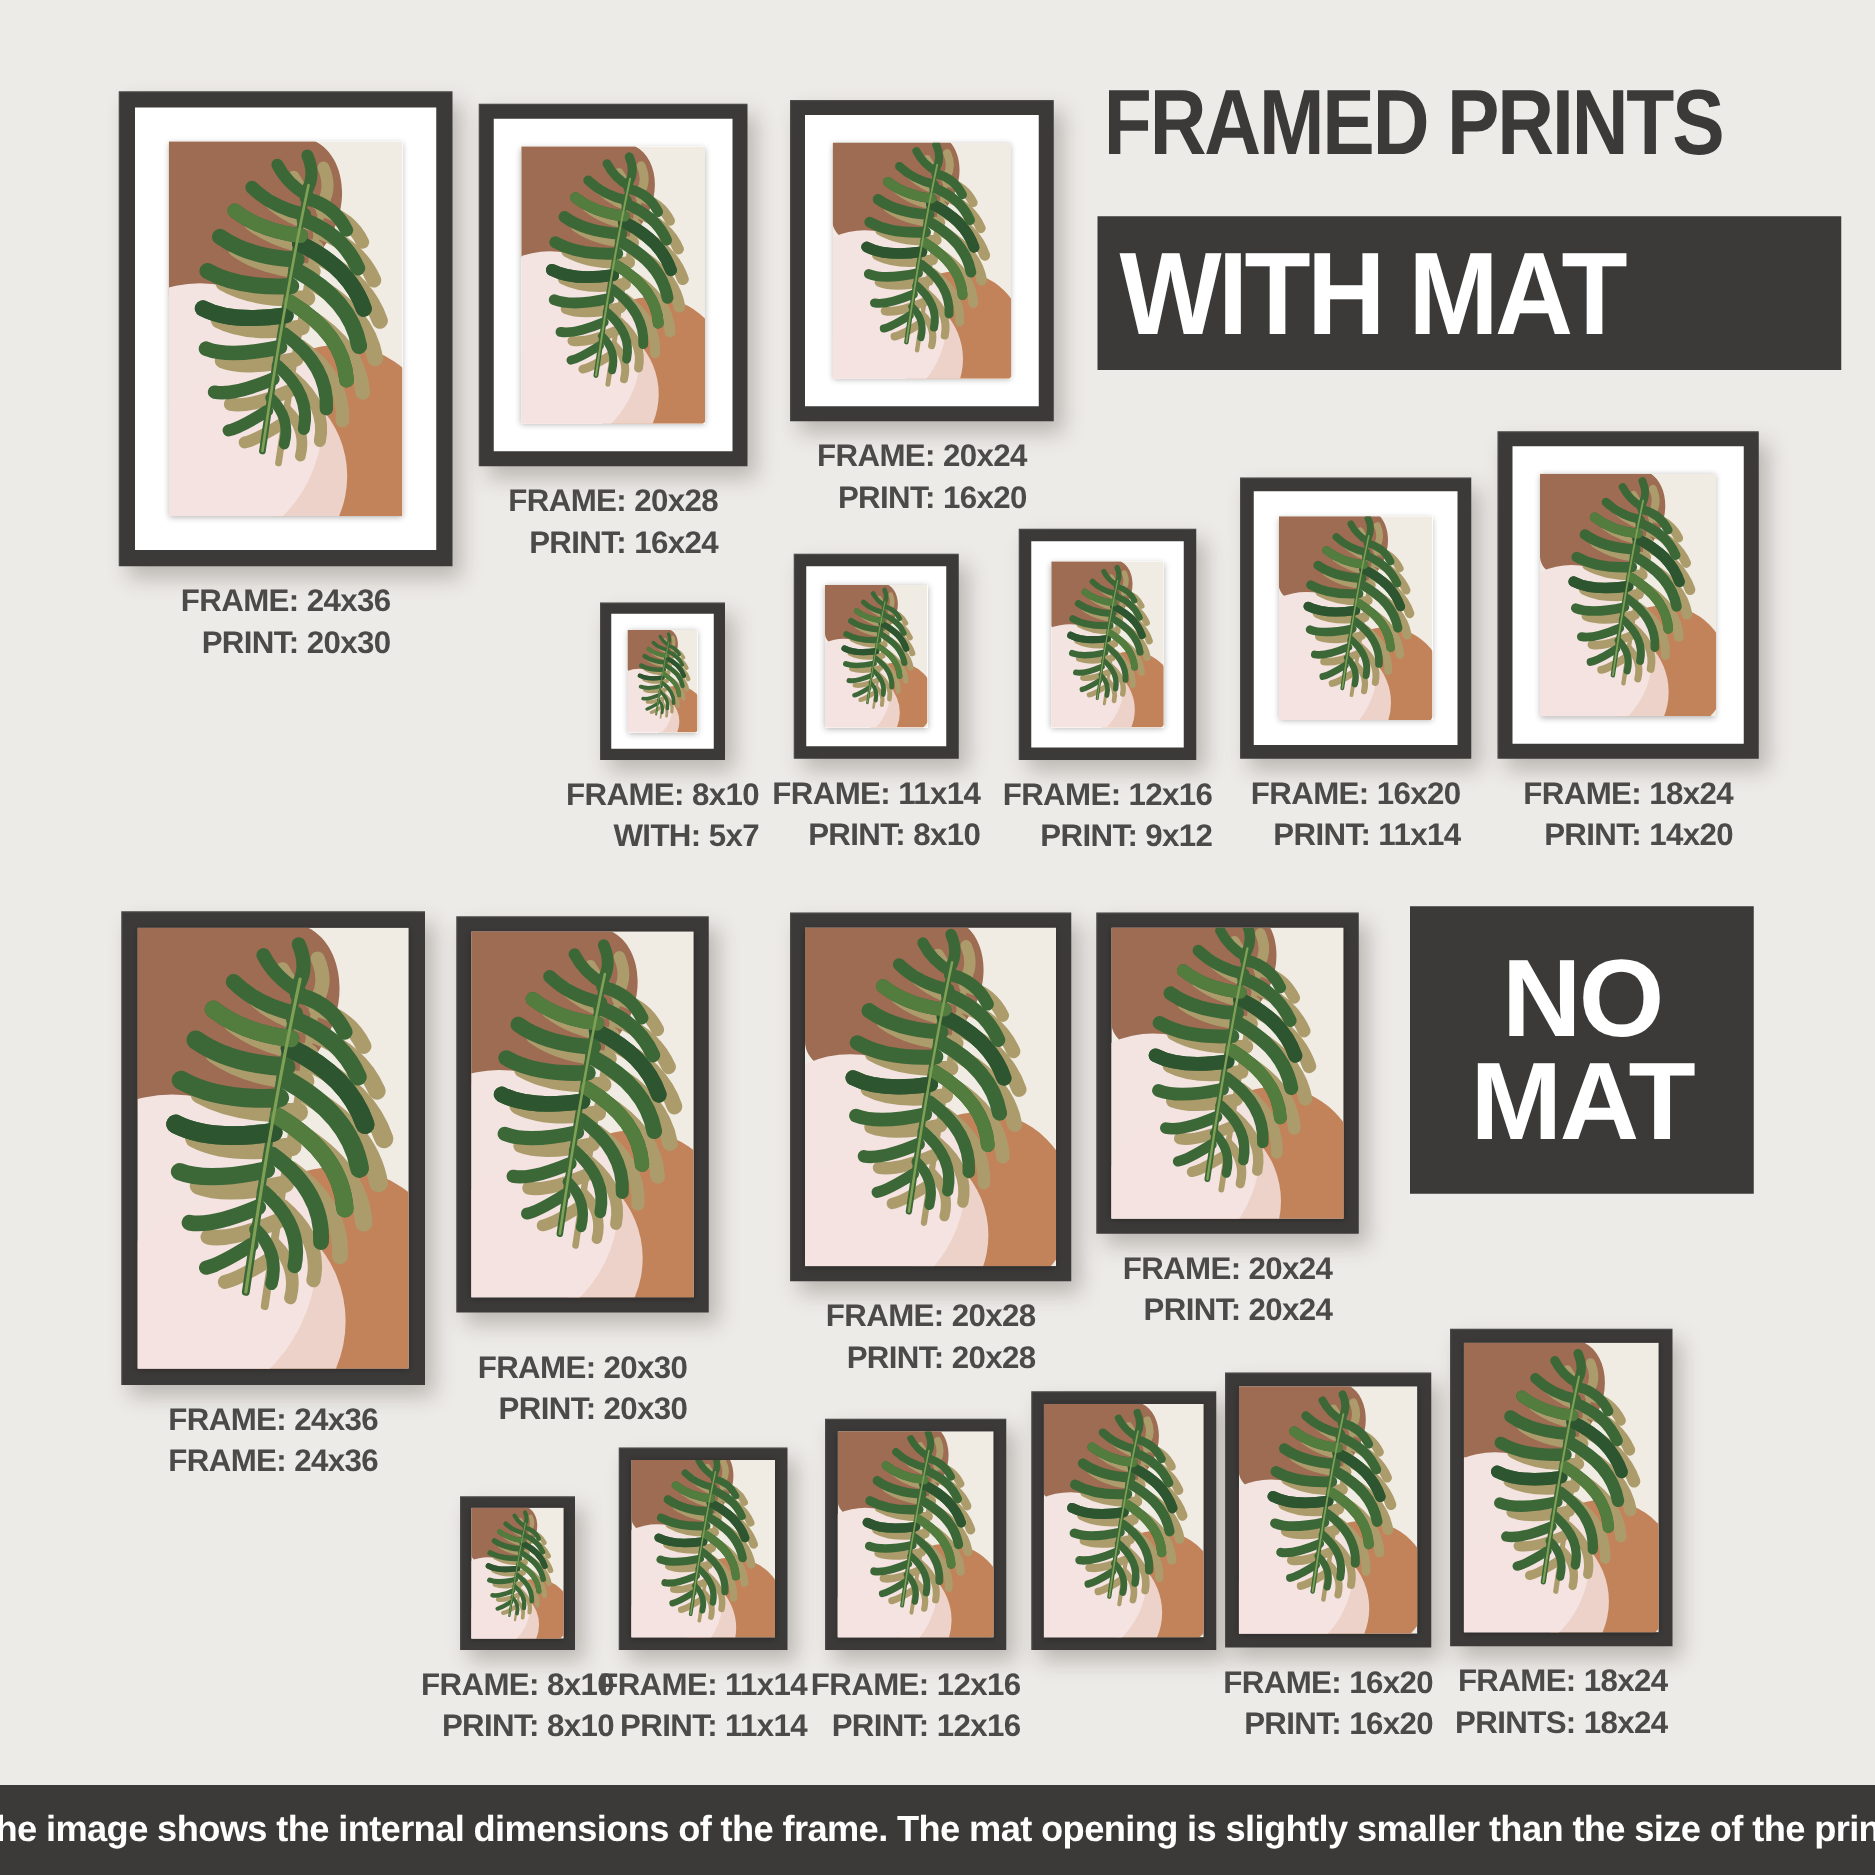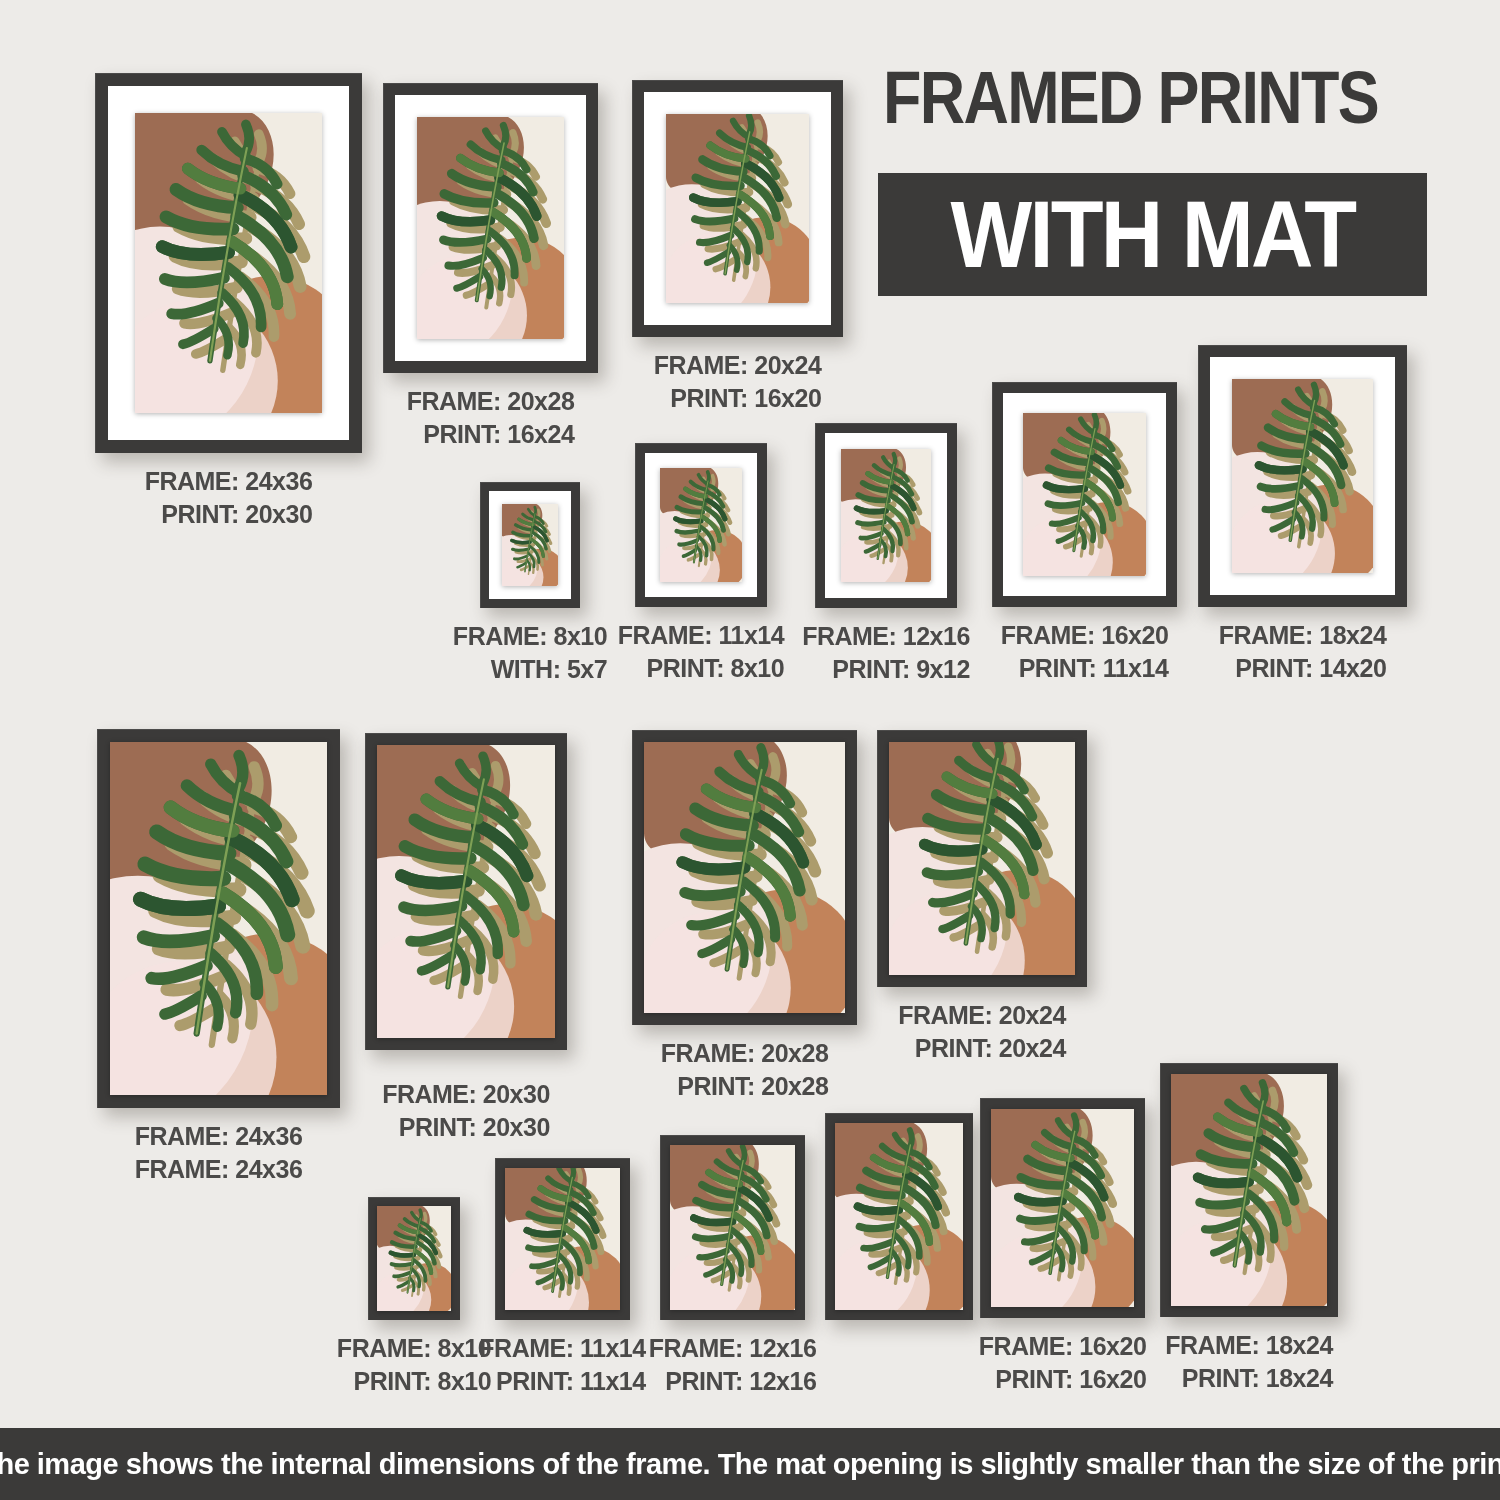--- a/index.html
+++ b/index.html
@@ -8,23 +8,23 @@
     background:var(--page-bg,#edebe8);
     font-family:"Liberation Sans",sans-serif;
   }
   .page-title{
     position:absolute;left:883px;top:55px;margin:0;
     font-size:74px;font-weight:bold;color:var(--accent,#3b3a39);
     letter-spacing:-2px;white-space:nowrap;
     transform:scaleX(.85);transform-origin:left top;
   }
   .with-mat-banner{
-    position:absolute;left:878px;top:173px;width:549px;height:123px;
+    position:absolute;left:878px;top:173px;width:595px;height:123px;
     background:var(--accent,#3b3a39);
-    display:flex;align-items:center;justify-content:center;
+    display:flex;align-items:center;
   }
   .with-mat-banner .banner-text{
     color:#fff;font-size:94px;font-weight:bold;letter-spacing:-3px;
     white-space:nowrap;transform:scaleX(.92);
   }
   .no-mat-banner{
     position:absolute;left:1128px;top:725px;width:275px;height:230px;
     background:var(--accent,#3b3a39);
     display:flex;flex-direction:column;align-items:center;justify-content:center;
     line-height:.93;
@@ -63,20 +63,24 @@
 <body>
 
 <div class="stage" id="stage">
 
   <h1 class="page-title">FRAMED PRINTS</h1>
 
   <div class="with-mat-banner">
     <span class="banner-text">WITH MAT</span>
   </div>
 
+  <div class="no-mat-banner">
+    <div>NO</div>
+    <div>MAT</div>
+  </div>
 
   <div class="footer-bar">
     <span>The image shows the internal dimensions of the frame. The mat opening is slightly smaller than the size of the print.</span>
   </div>
 
   <svg class="defs-holder" aria-hidden="true">
     <defs>
       <g id="leafP" fill="none" stroke-linecap="round">
         <path d="M88,232 C92,190 98,120 112,32" stroke-width="5"></path>
         <path d="M111,36 Q117,24 110,10" stroke-width="9"></path>
@@ -536,15 +540,15 @@
         <path d="M100,130 Q60,138 38,128" stroke-width="12" style="stroke:var(--c-green-dark,#2c5530)"></path>
         <path d="M108,70 Q78,68 58,54" stroke-width="11" style="stroke:var(--c-green-light,#527d3f)"></path>
         <path d="M103,120 Q144,142 148,176" stroke-width="11" style="stroke:var(--c-green-light,#527d3f)"></path>
         <path d="M88,232 C92,190 98,120 112,32" stroke-width="2" style="stroke:var(--c-vein,#7fa055)"></path>
       </g>
     </svg>
       </div>
     </div>
     <div class="size-label" style="left: 1249px; top: 1329px;">
       <div>FRAME: 18x24</div>
-      <div>PRINT: 18x24</div>
+      <div>PRINTS: 18x24</div>
     </div>
   </div>
 
 </body></html>

